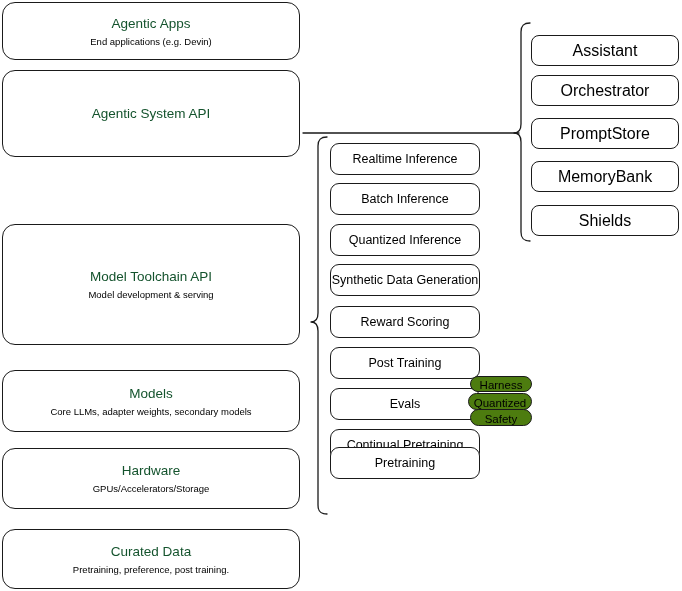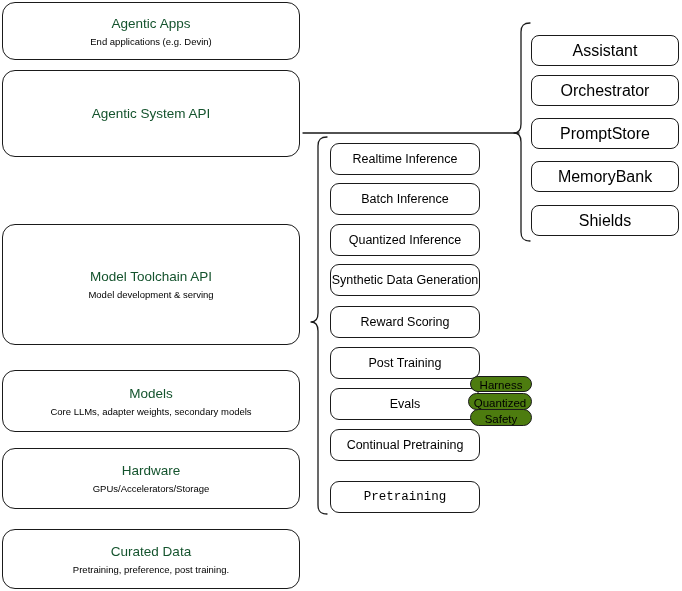--- a/index.html
+++ b/index.html
@@ -67,21 +67,21 @@
     z-index: 4;
   }
   #mid-0 { top: 143px; }
   #mid-1 { top: 183px; }
   #mid-2 { top: 224px; }
   #mid-3 { top: 264px; }
   #mid-4 { top: 306px; }
   #mid-5 { top: 347px; }
   #mid-6 { top: 388px; }
   #mid-7 { top: 429px; }
-  #mid-8 { top: 481px; font-family: Liberation Mono, monospace; }
+  #mid-8 { top: 447px; }
 
   
   .right {
     left: 531px;
     width: 148px;
     height: 31px;
     border-radius: 8px;
     font-size: 16px;
   }
   #right-0 { top: 35px; }

